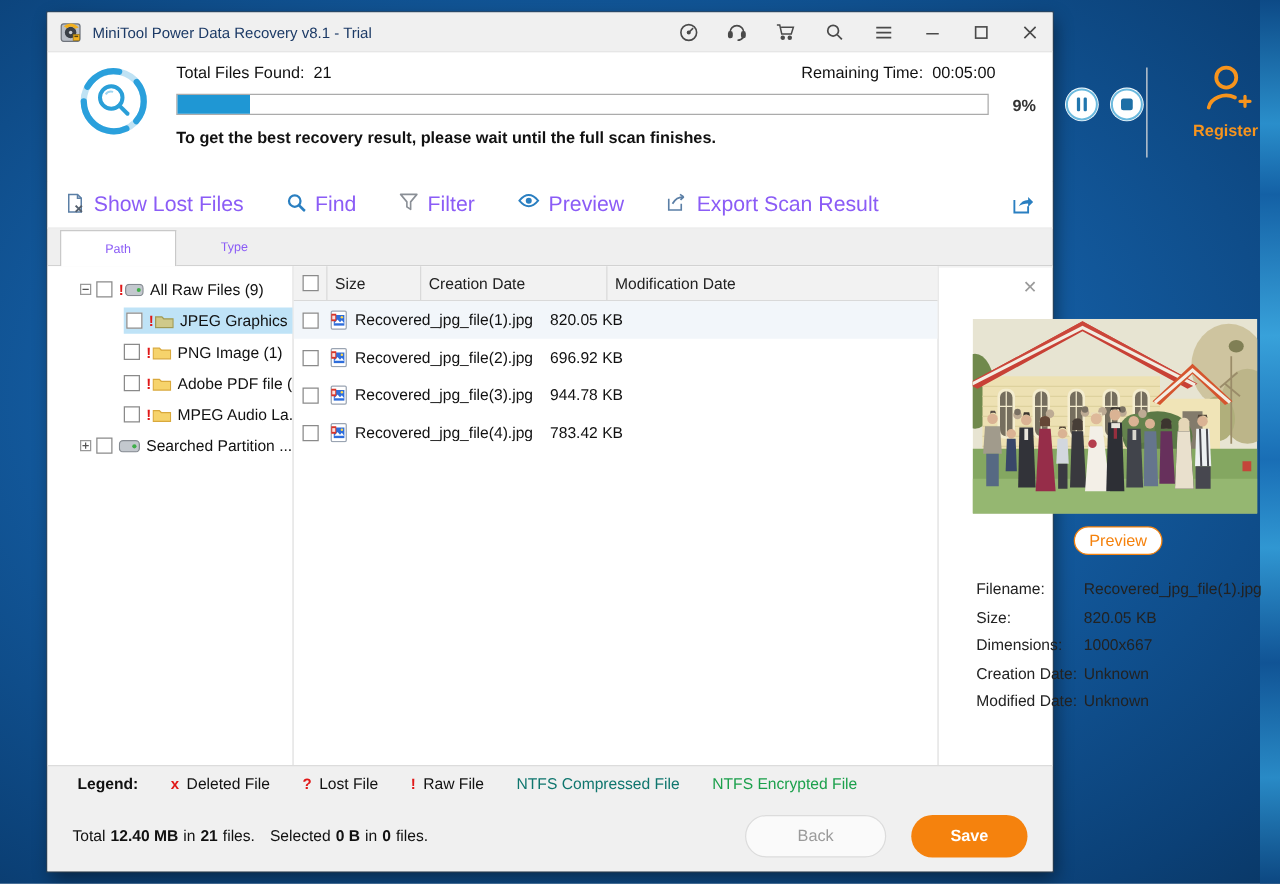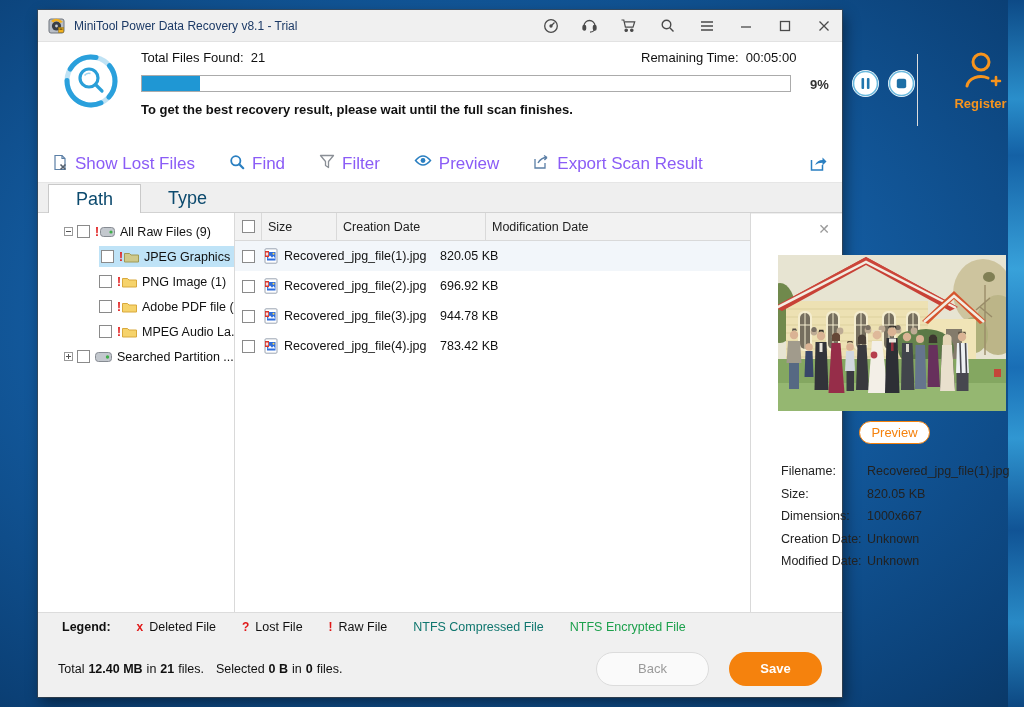--- a/index.html
+++ b/index.html
@@ -40,21 +40,21 @@
   .scan-divider { position:absolute; left:879px; top:12px; width:1px; height:72px; background:#dcdcdc; }
   .register { position:absolute; left:900px; top:8px; width:85px; text-align:center; cursor:pointer; }
   .register-label { color:#f7941d; font-size:13px; font-weight:bold; margin-top:2px; }
   .scan-msg { position:absolute; left:103px; top:60px; font-size:13px; font-weight:bold; color:#111; }
   
   .toolbar { height:38px; background:#fff; border-bottom:1px solid #e6e6e6; display:flex; align-items:center; padding:0 14px; gap:34px; flex:0 0 auto; }
   .tool-item { display:flex; align-items:flex-start; gap:7px; font-size:17px; color:#8b5cf6; cursor:pointer; }
   .tool-export-right { margin-left:auto; cursor:pointer; }
   
   .tabstrip { height:30px; background:#efefef; border-bottom:1px solid #d2d2d2; display:flex; align-items:flex-end; padding-left:10px; flex:0 0 auto; }
-  .tab { width:93px; height:28px; display:flex; align-items:center; justify-content:center; font-size:18px; color:#0c4a6e; cursor:pointer; }
+  .tab { width:93px; height:28px; display:flex; align-items:center; justify-content:center; font-size:10px; color:#8b5cf6; cursor:pointer; }
   .tab.active { background:#fff; border:1px solid #c9c9c9; border-bottom:none; height:29px; margin-bottom:-1px; }
   
   .main { flex:1 1 auto; display:flex; min-height:0; }
   .treepanel { width:197px; border-right:1px solid #d9d9d9; background:#fff; padding-top:6px; font-size:12.5px; color:#111; overflow:hidden; }
   .tree-row { display:flex; align-items:center; height:25px; cursor:pointer; white-space:nowrap; }
   .expander { width:9px; height:9px; border:1px solid #999; background:#fff; position:relative; flex:0 0 auto; margin-right:4px; }
   .expander::before { content:""; position:absolute; left:1px; top:3px; width:5px; height:1px; background:#555; }
   .expander.plus::after { content:""; position:absolute; left:3px; top:1px; width:1px; height:5px; background:#555; }
   .expander.none { border:none; background:transparent; }
   .expander.none::before { display:none; }

